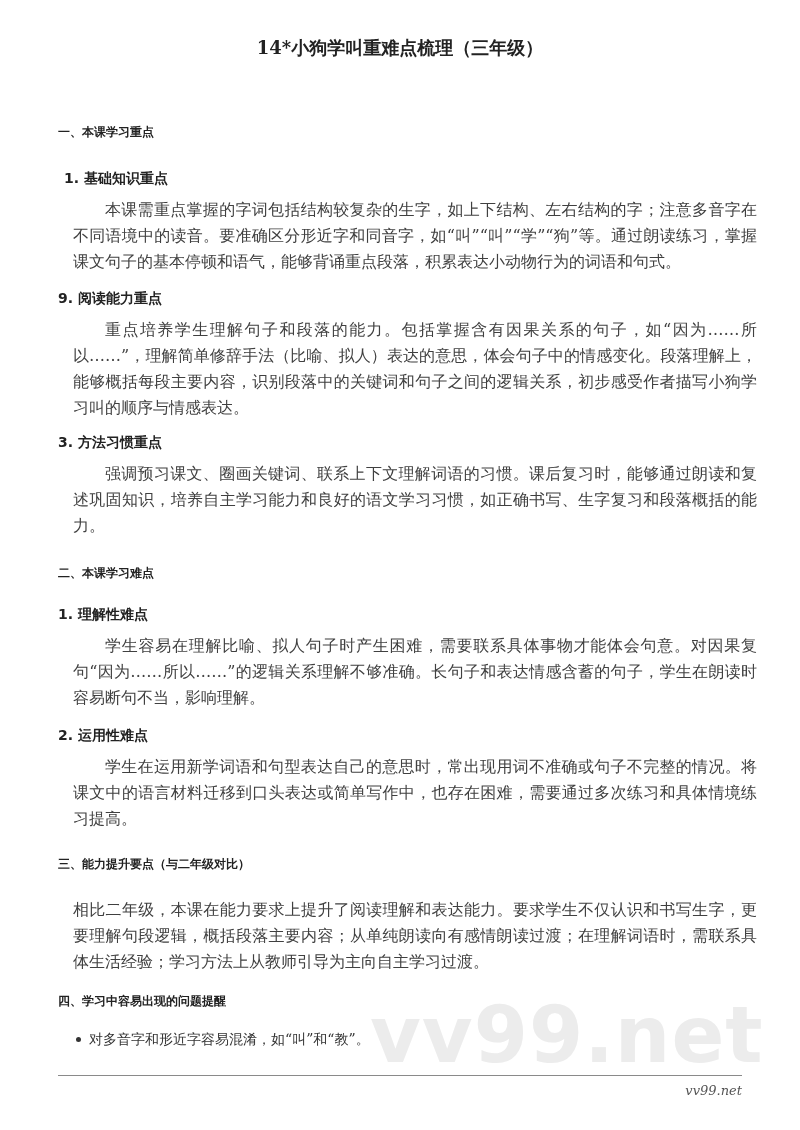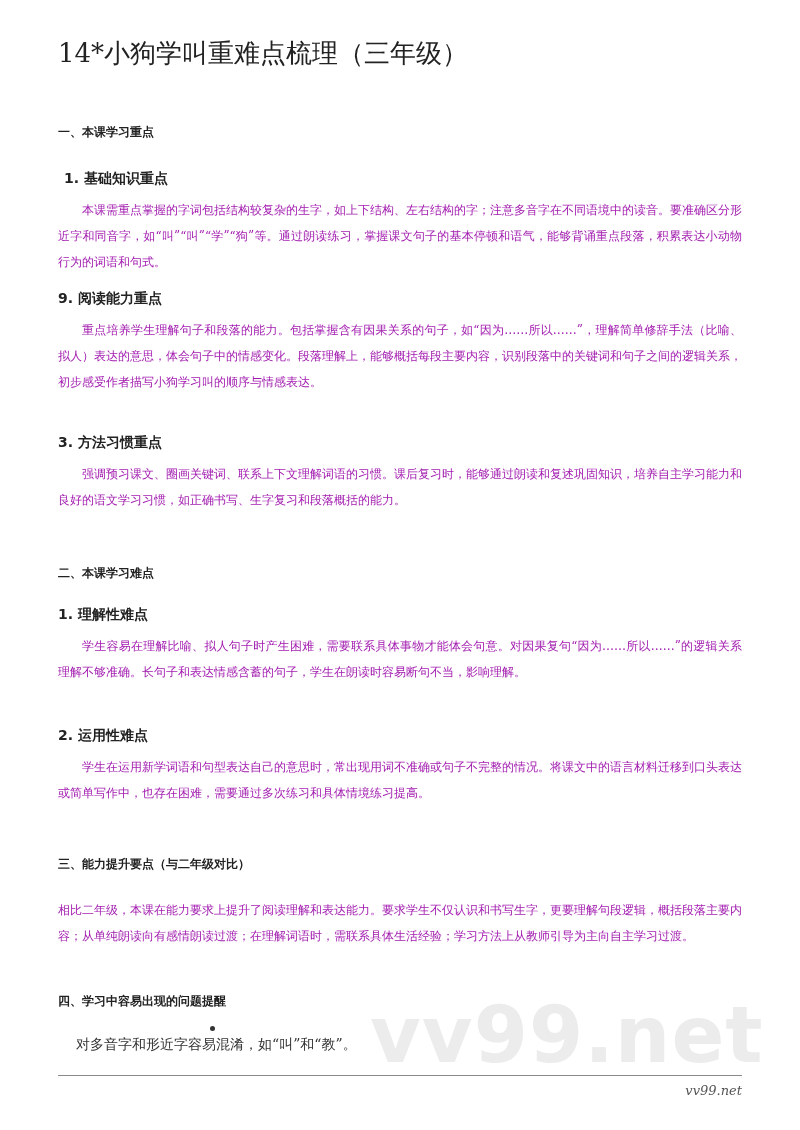--- a/index.html
+++ b/index.html
@@ -3,38 +3,38 @@
 <meta charset="utf-8">
 <style>
   html, body { margin: 0; padding: 0; background: #ffffff; }
   body {
     width: 800px; height: 1130px; position: relative; overflow: hidden;
     font-family: "DejaVu Serif", "Liberation Serif", serif;
     color: #2b2b2b;
   }
   .page { position: absolute; left: 58px; top: 0; width: 684px; }
   .title {
-    position: absolute; left: 0; top: 36px; width: 684px; 
-    font-size: 26px; font-weight: normal; color: #222;
+    position: absolute; left: 0; top: 36px; width: 684px; text-align: center;
+    font-size: 18px; font-weight: bold; color: #222;
   }
   .h1 {
     position: absolute; left: 0; font-size: 12px; font-weight: bold;
     font-family: "DejaVu Sans", "Liberation Sans", sans-serif; color: #222;
   }
   .h2 {
     position: absolute; left: 0; font-size: 14px; font-weight: bold;
     font-family: "DejaVu Sans", "Liberation Sans", sans-serif; color: #222;
   }
   .para {
-    position: absolute; left: 0; width: 684px; font-size: 12px; line-height: 26px;
-    text-indent: 2em; text-align: justify; color: #a21caf;
+    position: absolute; left: 15px; width: 684px; font-size: 16px; line-height: 26px;
+    text-indent: 2em; text-align: justify; color: #404040;
   }
   .para.noindent { text-indent: 0; }
   .bullet-list { position: absolute; left: 18px; top: 1026px; margin: 0; padding: 0; list-style: none; }
-  .bullet-item { font-size: 14px; line-height: 26px; color: #333; display: flex; align-items: center; flex-direction: column; }
+  .bullet-item { font-size: 14px; line-height: 26px; color: #333; display: flex; align-items: center; }
   .bullet-dot { width: 5px; height: 5px; border-radius: 50%; background: #333; margin-right: 8px; display: inline-block; }
   .watermark {
     position: absolute; left: 370px; top: 990px; font-size: 78px; font-weight: bold;
     font-family: "DejaVu Sans", "Liberation Sans", sans-serif; color: #ececec; letter-spacing: 1px;
     z-index: 0;
   }
   .content { position: relative; z-index: 1; }
   .footer-rule { position: absolute; left: 58px; top: 1075px; width: 684px; height: 0; border-top: 1px solid #8a8a8a; }
   .footer-text {
     position: absolute; right: 58px; top: 1083px; font-size: 13px; font-style: italic; color: #555;

